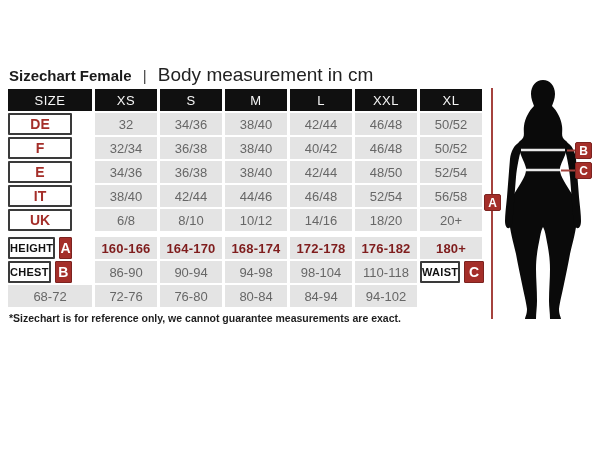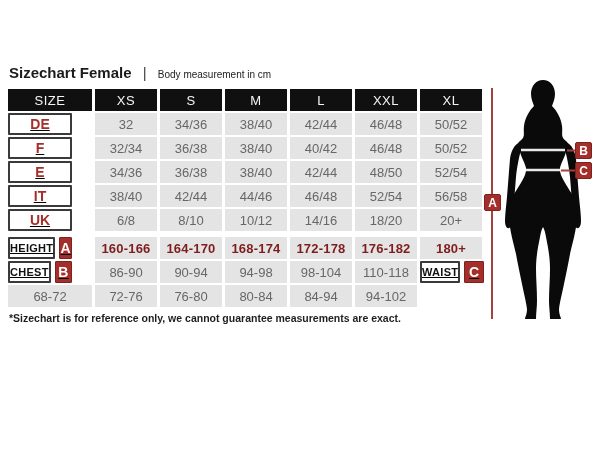--- a/index.html
+++ b/index.html
@@ -7,37 +7,37 @@
   body {
     font-family: "Liberation Sans", "DejaVu Sans", sans-serif;
     width: 600px; height: 450px; position: relative; overflow: hidden;
   }
   .page { position: absolute; inset: 0; background: #fff; }
 
   
   .title { position: absolute; left: 9px; top: 64px; font-size: 15px; color: #1b1b1b; white-space: nowrap; }
   .title .main { font-weight: bold; }
   .title .sep { color: #444; margin: 0 7px; font-weight: 300; }
-  .title .sub { font-weight: normal; font-size: 10px; color: #222; }
+  .title .sub { font-weight: normal; font-size: 19px; color: #222; }
 
   
   .grid {
     position: absolute; left: 8px;
     display: grid;
     grid-template-columns: 84px repeat(6, 62px);
     column-gap: 3px; row-gap: 2px;
     grid-auto-rows: 22px;
   }
   #size-table { top: 89px; }
   #measure-table { top: 237px; }
   .cell { display: flex; align-items: center; justify-content: center; font-size: 13px; }
   .header-cell { background: #101010; color: #f5f5f5; letter-spacing: 0.5px; }
   .value-cell { background: #e4e4e4; color: #676767; }
   .value-cell.bold { color: #7f1d1d; font-weight: bold; letter-spacing: 0.2px; }
-  .label-cell { display: flex; gap: 4px; width: 64px; text-decoration: underline; }
+  .label-cell { display: flex; gap: 4px; width: 64px; }
   .label-box {
     flex: 1; background: #fff; border: 2px solid #3a3a3a; border-radius: 1px;
     display: flex; align-items: center; justify-content: center;
   }
   .country-label { color: var(--accent, #a42e29); font-weight: bold; font-size: 14px; }
   .measure-label { color: #111; font-weight: bold; font-size: 11px; letter-spacing: 0.3px; }
   .badge {
     width: 22px; height: 22px; background: var(--accent, #a42e29);
     border: 1px solid #7c2320; color: #fff; font-weight: bold; font-size: 14px;
     display: flex; align-items: center; justify-content: center; border-radius: 1px;

